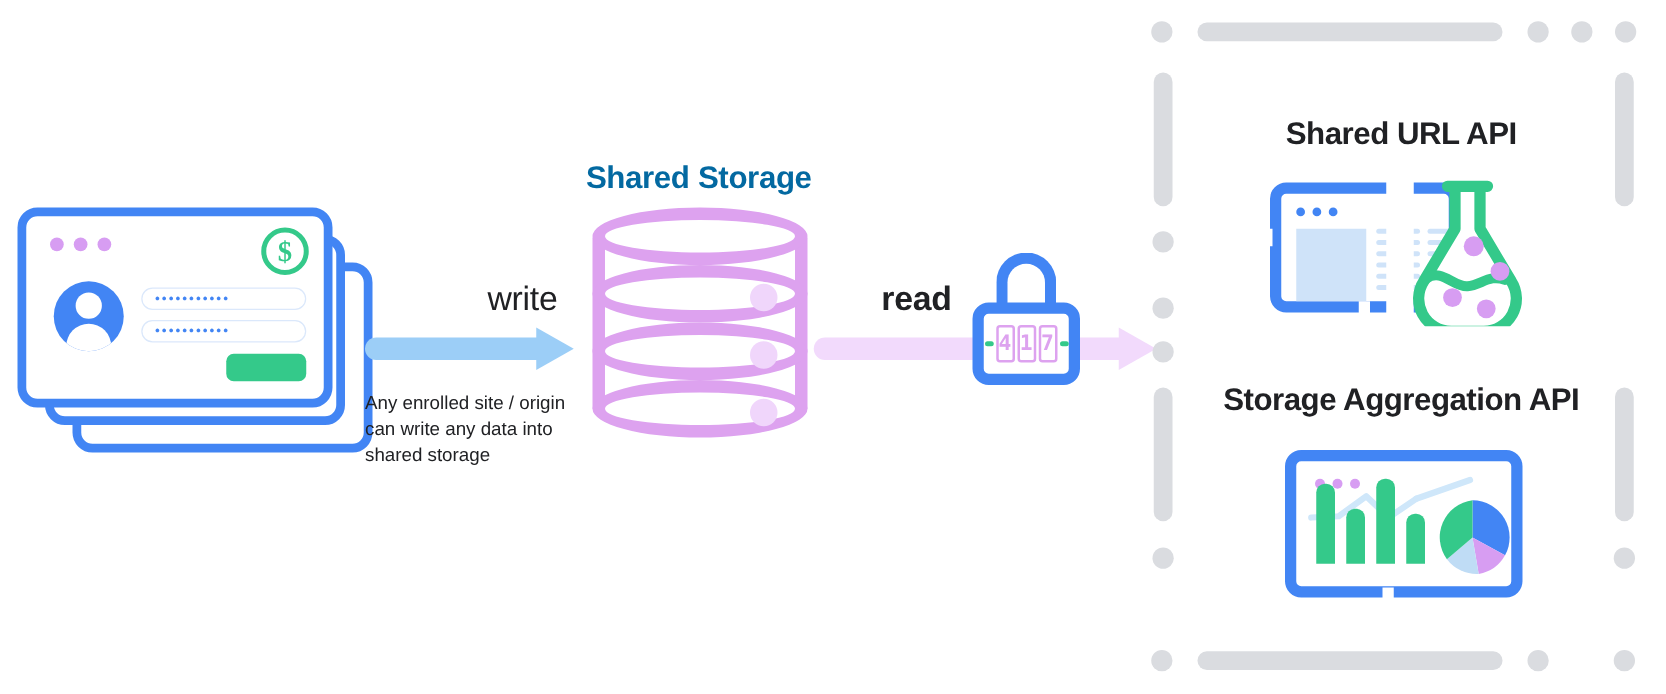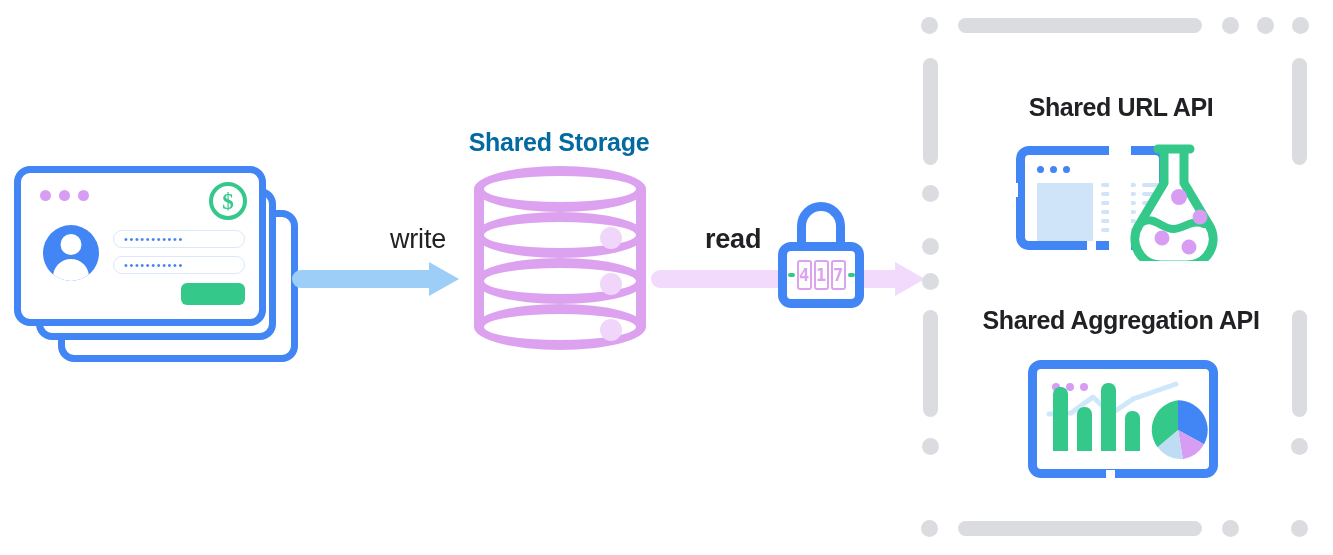--- a/index.html
+++ b/index.html
@@ -145,20 +145,21 @@
       <div class="infield f2">•••••••••••</div>
       <div id="submit-button"></div>
     </div>
   </div>
 
   <div class="arrow-label" id="write-label">write</div>
   <div class="arrow-wrap" id="write-arrow">
     <div class="arrow-body"></div>
     <div class="arrow-head"></div>
   </div>
+  <div class="caption" id="write-caption">Any enrolled site / origin can write any data into shared storage</div>
 
   <div id="shared-storage-title">Shared Storage</div>
   <div id="cylinder">
     <div class="cyl-side l"></div>
     <div class="cyl-side r"></div>
     <div class="cyl-band band4"></div>
     <div class="cyl-band band3"></div>
     <div class="cyl-band band2"></div>
     <div class="cyl-band band1"></div>
     <span class="cyl-dot cd-a"></span>
@@ -241,21 +242,21 @@
       <svg id="su-flask" viewBox="0 0 114 118">
         <path d="M41 6 h32 M47 6 v34 L22 82 a26 26 0 0 0 22 40 h26 a26 26 0 0 0 22 -40 L67 40 V6" fill="#ffffff" stroke="#34c98a" stroke-width="9" stroke-linecap="round" stroke-linejoin="round"></path>
         <path d="M24 80 c12 -9 22 7 33 6 c11 -1 18 -10 30 -5" fill="none" stroke="#34c98a" stroke-width="8" stroke-linecap="round"></path>
         <circle cx="62" cy="54" r="8" fill="#d79df2"></circle>
         <circle cx="83" cy="74" r="7.5" fill="#d79df2"></circle>
         <circle cx="45" cy="95" r="7.5" fill="#d79df2"></circle>
         <circle cx="72" cy="104" r="7.5" fill="#d79df2"></circle>
       </svg>
     </div>
 
-    <div class="api-title" id="private-agg-title">Shared Aggregation API</div>
+    <div class="api-title" id="private-agg-title">Storage Aggregation API</div>
 
     <div id="private-agg-illu">
       <div class="winicon" id="pa-window">
         <span class="pdot pd1"></span>
         <span class="pdot pd2"></span>
         <span class="pdot pd3"></span>
 
         <svg style="position:absolute;left:0;top:0;width:172px;height:100px;" viewBox="0 0 172 100">
           <polyline points="12,45 34,44 56,28 74,45 96,30" fill="none" stroke="#cfe7fa" stroke-width="5" stroke-linecap="round" stroke-linejoin="round"></polyline>
           <polyline points="96,30 139,15" fill="none" stroke="#cfe7fa" stroke-width="5" stroke-linecap="round"></polyline>

